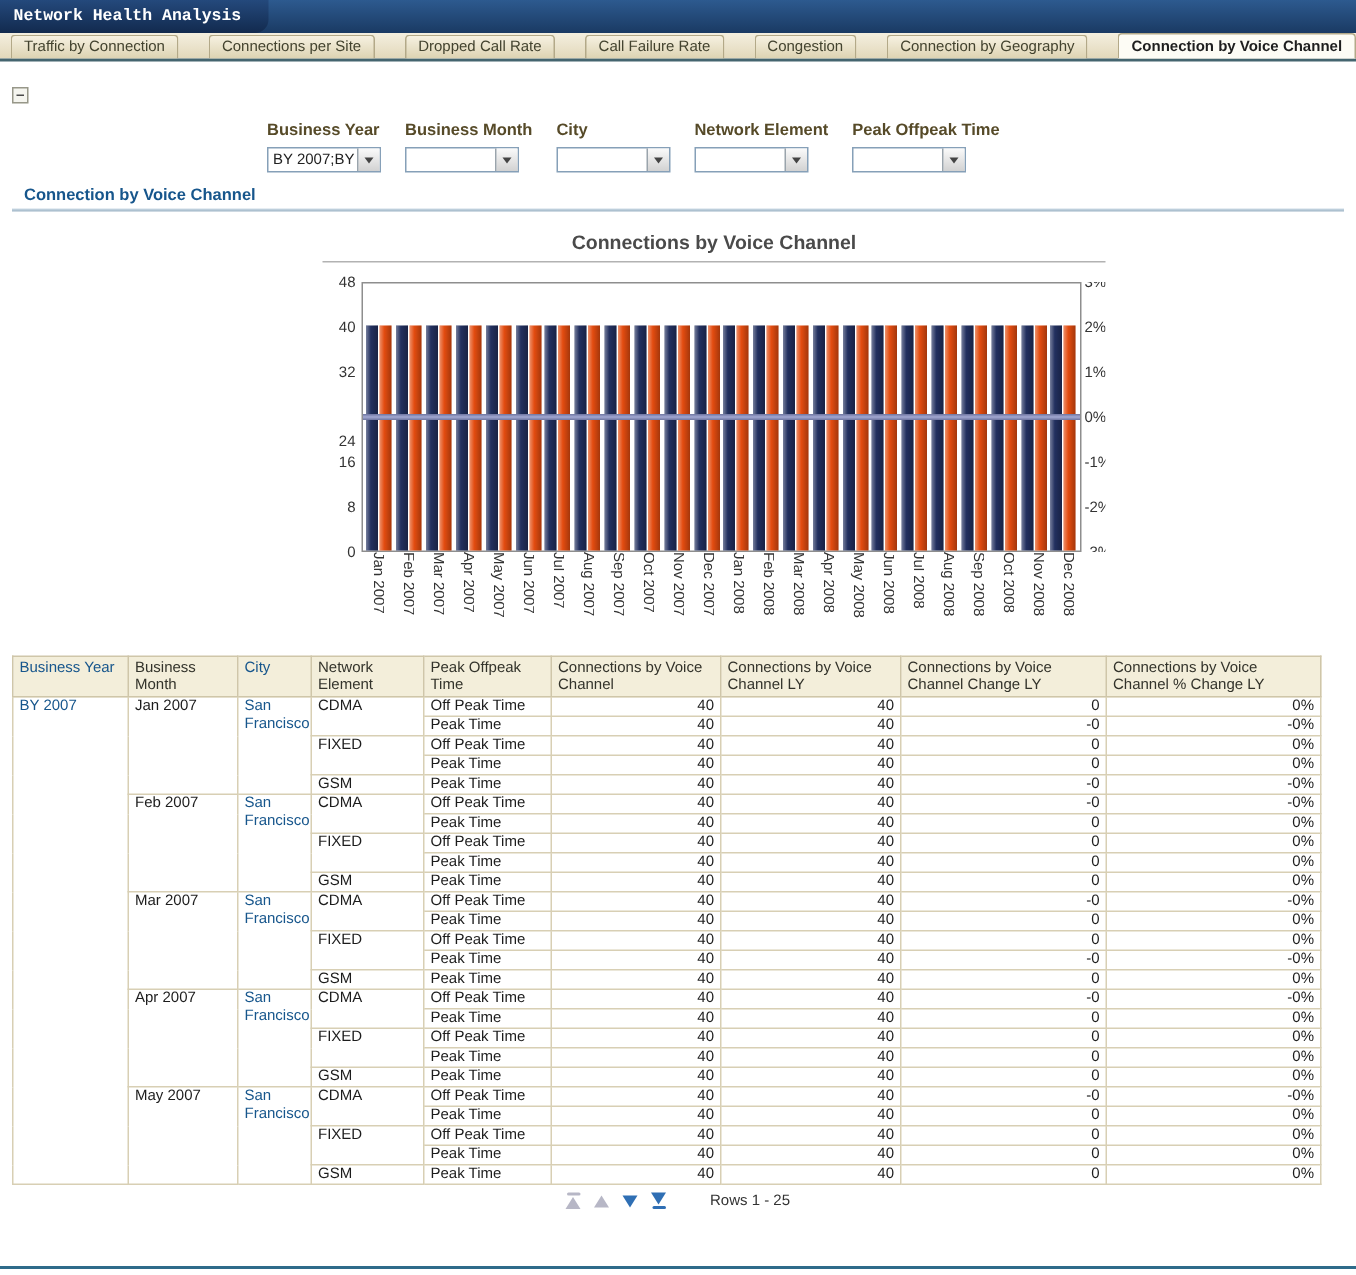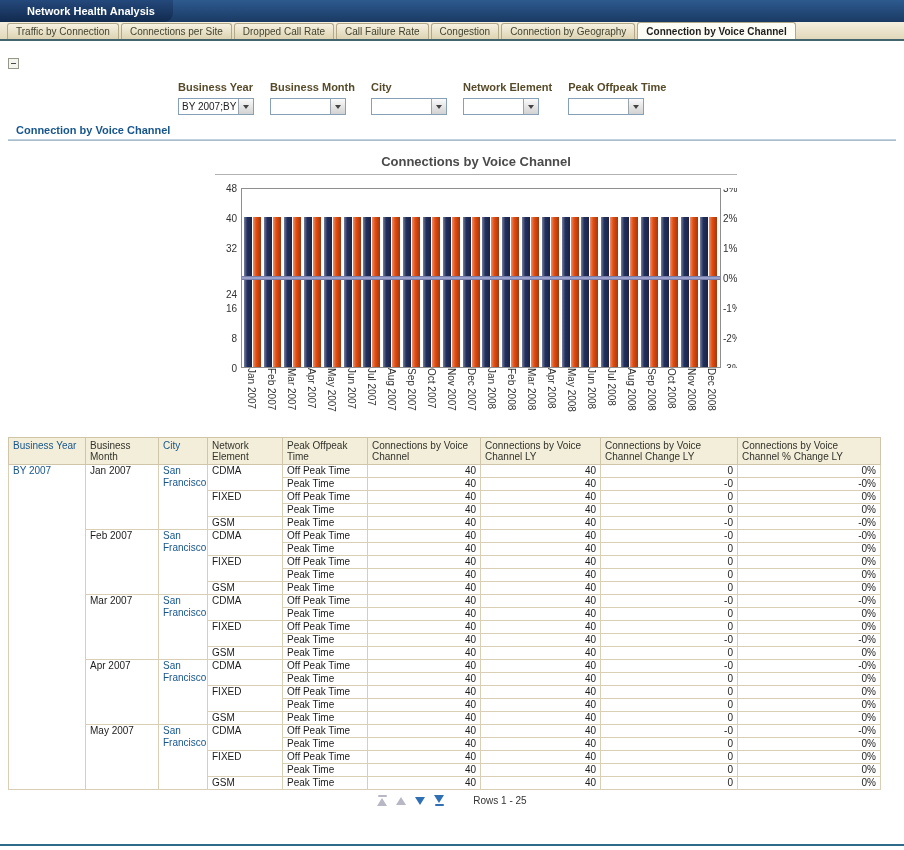--- a/index.html
+++ b/index.html
@@ -2,34 +2,34 @@
 <html><head>
 <meta charset="utf-8">
 <style>
   * { box-sizing: border-box; }
   body { margin:0; font-family:"Liberation Sans", sans-serif; background:#fff; }
   .page { position:relative; width:904px; height:850px; background:#fff; overflow:hidden; }
 
   
   .topbar { height:22px; background:linear-gradient(#2d5a8f,#1a3a63); display:flex; justify-content:space-between; align-items:stretch; }
   .brand { background:linear-gradient(#24497c,#122a4e); color:#fff; font-size:11px; font-weight:bold;
-           display:flex; align-items:center; padding:0 18px 0 27px; border-bottom-right-radius:9px; white-space:nowrap; }
+           display:flex; align-items:center; padding:0 18px 0 9px; border-bottom-right-radius:9px; white-space:nowrap;font-family:Liberation Mono, monospace; }
   .toplinks { display:flex; align-items:center; gap:14px; padding-right:8px; font-size:11px; }
   .toplinks a { color:#e6effb; text-decoration:none; display:inline-flex; align-items:center; gap:4px; white-space:nowrap; cursor:pointer; }
   .caret { width:0; height:0; border-left:3px solid transparent; border-right:3px solid transparent; border-top:4px solid #cfe0f0; display:inline-block; }
   .vsep { width:1px; height:12px; background:#6c8cb0; }
   .ic-new { width:10px; height:10px; background:#3d9e3d; border-radius:2px; position:relative; display:inline-block; }
   .ic-new::before, .ic-new::after { content:""; position:absolute; background:#fff; }
   .ic-new::before { left:4px; top:2px; width:2px; height:6px; }
   .ic-new::after { left:2px; top:4px; width:6px; height:2px; }
   .ic-folder { width:12px; height:9px; background:linear-gradient(#f6d375,#e0a92e); border:1px solid #a87f1d; border-radius:1px; position:relative; display:inline-block; }
   .ic-folder::before { content:""; position:absolute; left:0; top:-3px; width:6px; height:2px; background:#e0a92e; border:1px solid #a87f1d; border-bottom:none; }
 
   
-  .tabbar { height:19px; background:linear-gradient(#f4efdf,#e2d8ba); border-bottom:2px solid #44656f; display:flex; align-items:flex-end; padding-left:7px; gap:2px; }
+  .tabbar { height:19px; background:linear-gradient(#f4efdf,#e2d8ba); border-bottom:2px solid #44656f; display:flex; align-items:flex-end; padding-left:7px; gap:20px; }
   .tab { font-size:10px; color:#43432f; background:linear-gradient(#f6f1e1,#ddd3b2); border:1px solid #b3a988; border-bottom:none;
          padding:2px 8px; border-radius:3px 3px 0 0; white-space:nowrap; cursor:pointer; }
   .tab.active { background:#fdfcf5; font-weight:bold; color:#1e1e1e; padding-top:3px; }
 
   
   .collapse-box { position:absolute; left:8px; top:58px; width:11px; height:11px; border:1px solid #979789; background:#f5f5ef; cursor:pointer; }
   .collapse-box::after { content:""; position:absolute; left:2px; right:2px; top:4px; height:1px; background:#4a4a4a; }
 
   
   .filters { display:flex; gap:16px; margin:40px 0 0 178px; }

